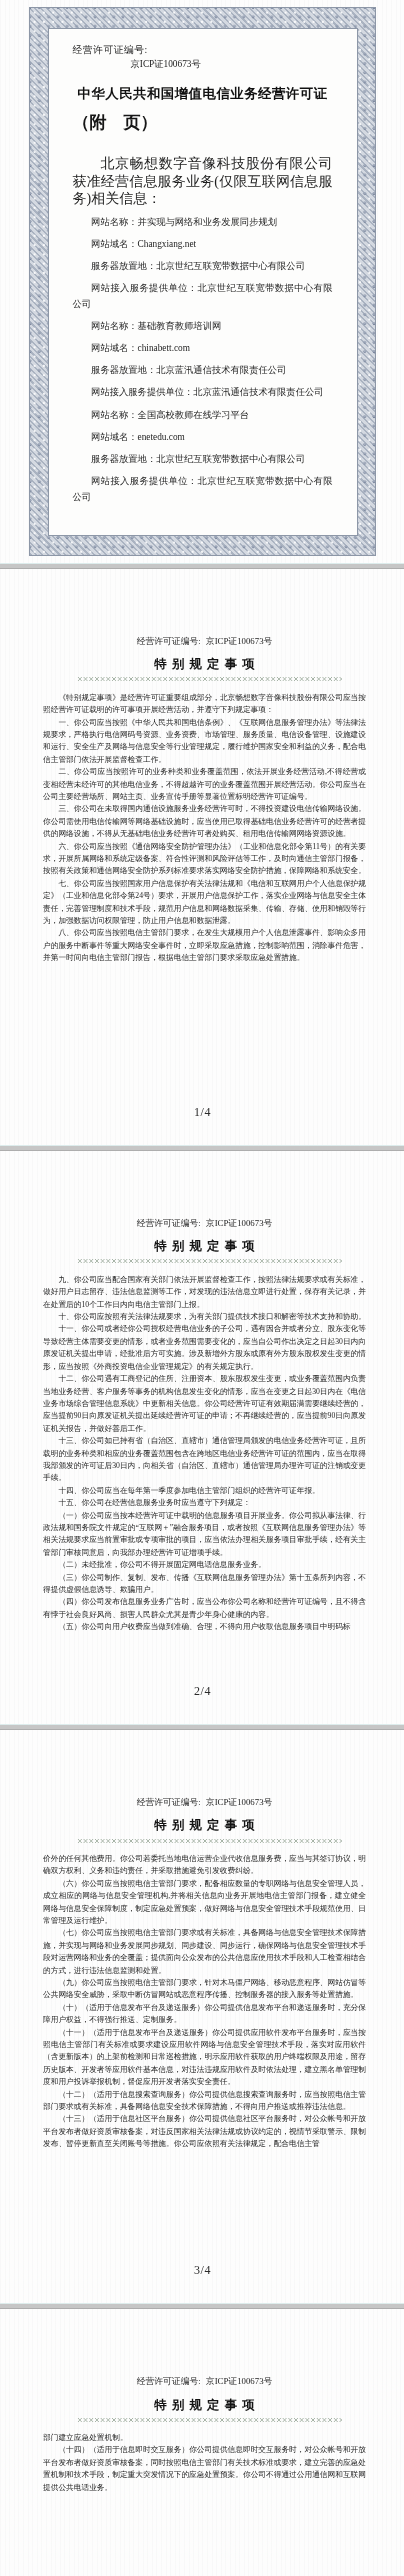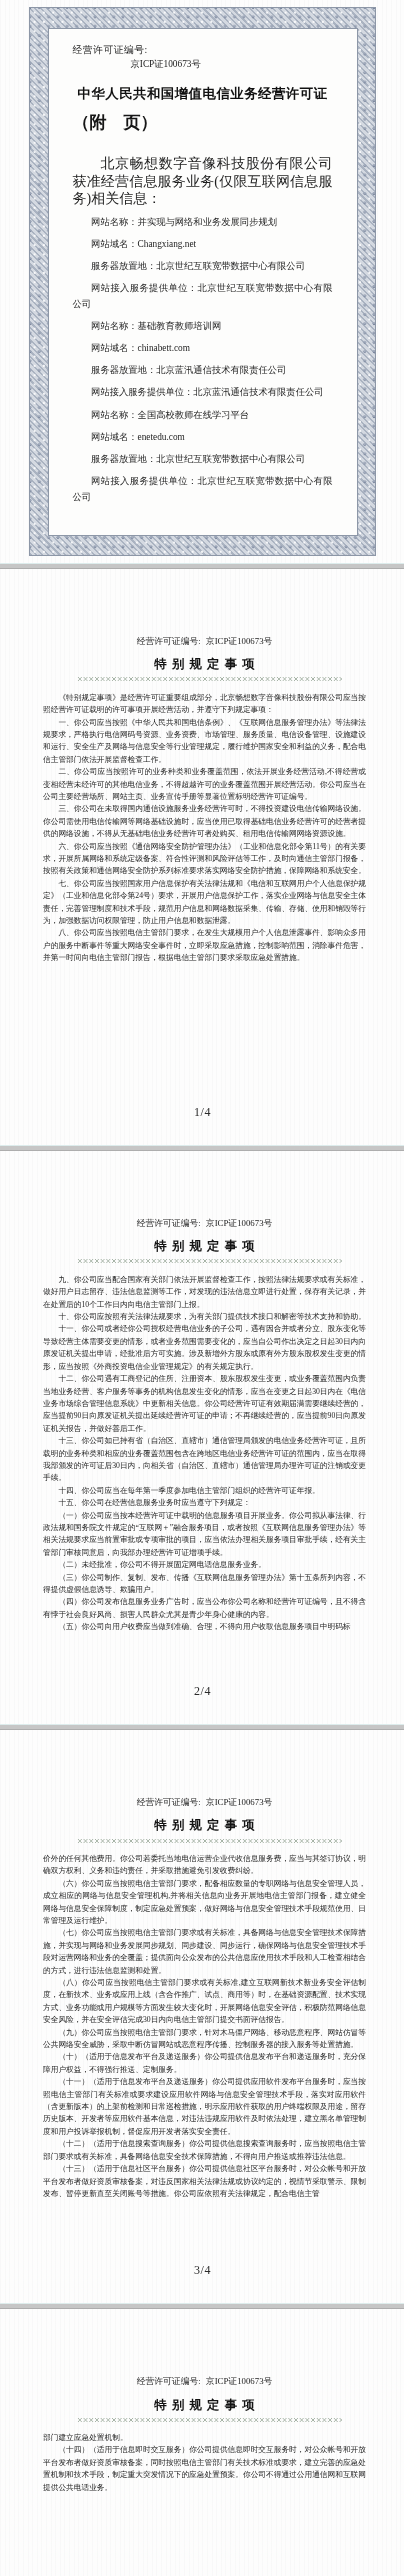--- a/index.html
+++ b/index.html
@@ -218,21 +218,20 @@
     <div class="sp-head">
       <span>经营许可证编号:</span><span class="num">京ICP证100673号</span>
     </div>
     <h2 class="sp-title">特别规定事项</h2>
     <div class="zigzag"></div>
     <div class="sp-body">
 
     <p class="cont">价外的任何其他费用。你公司若委托当地电信运营企业代收信息服务费，应当与其签订协议，明确双方权利、义务和违约责任，并采取措施避免引发收费纠纷。</p>
         <p>（六）你公司应当按照电信主管部门要求，配备相应数量的专职网络与信息安全管理人员，成立相应的网络与信息安全管理机构,并将相关信息向业务开展地电信主管部门报备，建立健全网络与信息安全保障制度，制定应急处置预案，做好网络与信息安全管理技术手段规范使用、日常管理及运行维护。</p>
         <p>（七）你公司应当按照电信主管部门要求或有关标准，具备网络与信息安全管理技术保障措施，并实现与网络和业务发展同步规划、同步建设、同步运行，确保网络与信息安全管理技术手段对运营网络和业务的全覆盖；提供面向公众发布的公共信息应使用技术手段和人工检查相结合的方式，进行违法信息监测和处置。</p>
-        <p>（八）你公司应当按照电信主管部门要求或有关标准,建立互联网新技术新业务安全评估制度，在新技术、业务或应用上线（含合作推广、试点、商用等）时，在基础资源配置、技术实现方式、业务功能或用户规模等方面发生较大变化时，开展网络信息安全评估，积极防范网络信息安全风险，并在安全评估完成30日内向电信主管部门提交书面评估报告。</p>
         <p>（九）你公司应当按照电信主管部门要求，针对木马僵尸网络、移动恶意程序、网站仿冒等公共网络安全威胁，采取中断仿冒网站或恶意程序传播、控制服务器的接入服务等处置措施。</p>
         <p>（十）（适用于信息发布平台及递送服务）你公司提供信息发布平台和递送服务时，充分保障用户权益，不得强行推送、定制服务。</p>
         <p>（十一）（适用于信息发布平台及递送服务）你公司提供应用软件发布平台服务时，应当按照电信主管部门有关标准或要求建设应用软件网络与信息安全管理技术手段，落实对应用软件（含更新版本）的上架前检测和日常巡检措施，明示应用软件获取的用户终端权限及用途，留存历史版本、开发者等应用软件基本信息，对违法违规应用软件及时依法处理，建立黑名单管理制度和用户投诉举报机制，督促应用开发者落实安全责任。</p>
         <p>（十二）（适用于信息搜索查询服务）你公司提供信息搜索查询服务时，应当按照电信主管部门要求或有关标准，具备网络信息安全技术保障措施，不得向用户推送或推荐违法信息。</p>
         <p>（十三）（适用于信息社区平台服务）你公司提供信息社区平台服务时，对公众帐号和开放平台发布者做好资质审核备案，对违反国家相关法律法规或协议约定的，视情节采取警示、限制发布、暂停更新直至关闭账号等措施。你公司应依照有关法律规定，配合电信主管</p>
       </div>
     <div class="page-num">3/4</div>
   </section>
 
   <div class="sep"></div>

